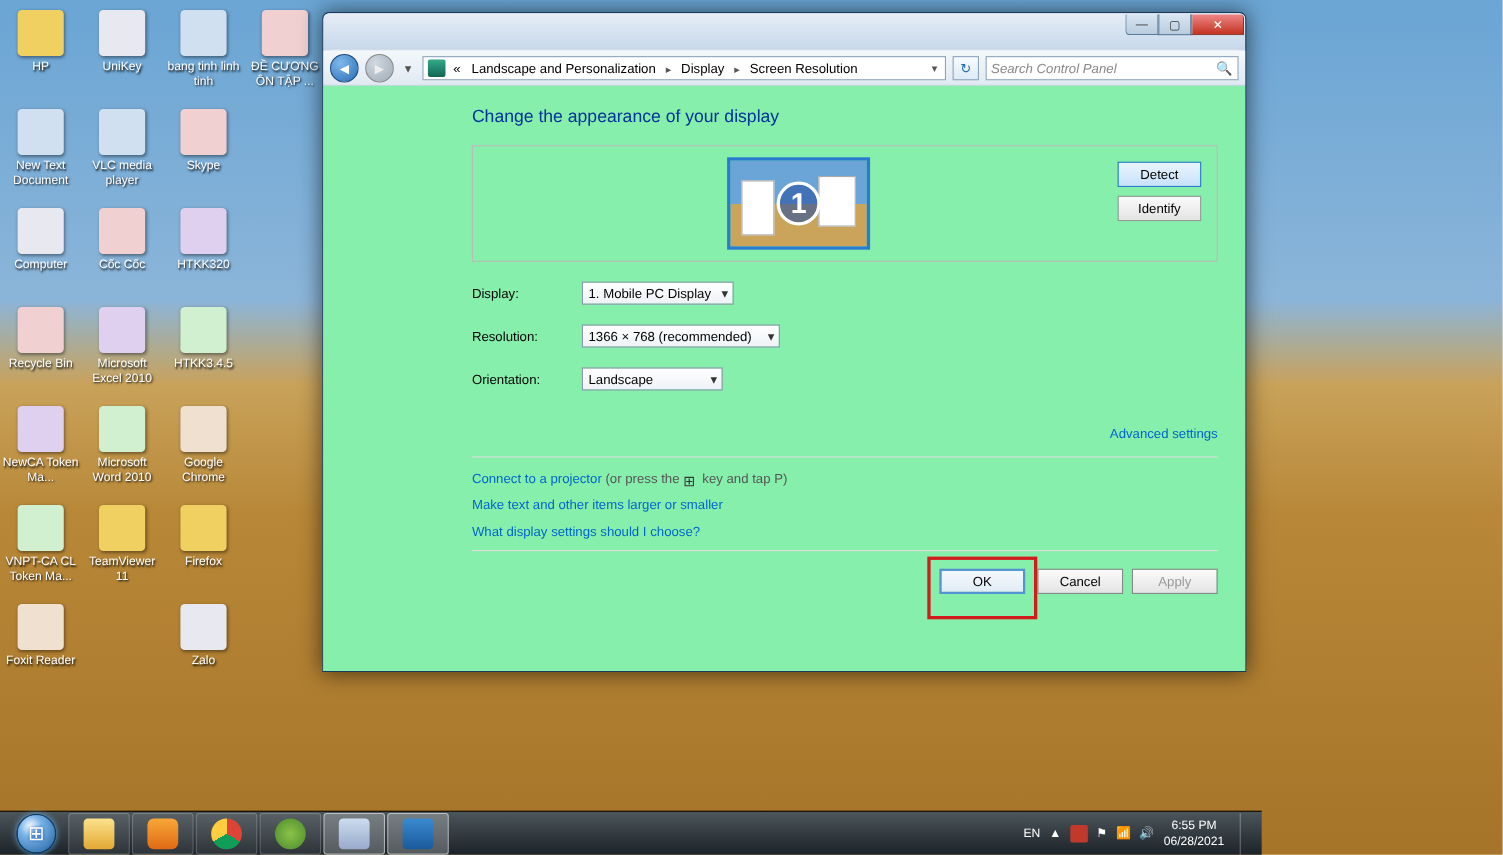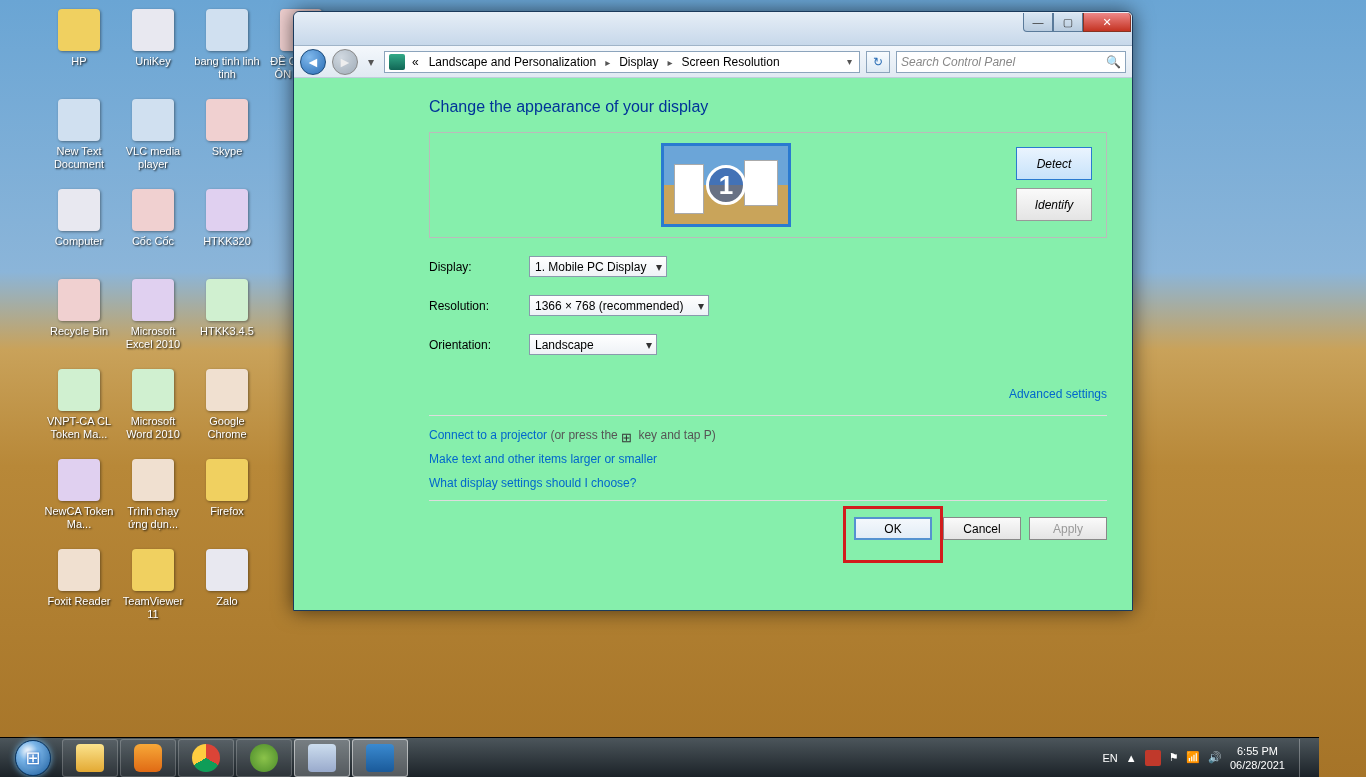--- a/index.html
+++ b/index.html
@@ -9,21 +9,21 @@
   width: 1366px;
   height: 777px;
   overflow: hidden;
   background: linear-gradient(to bottom, #6aa5d4 0%, #8bb5d9 35%, #c9a25a 45%, #b88838 60%, #a67428 100%);
   position: relative;
 }
 
 
 .desktop { position: absolute; top: 0; left: 0; padding: 5px 0; }
 .dcol { display: flex; flex-direction: column; }
-.drow { display: flex; margin-left: 42px; }
+.drow { display: flex; }
 .dicon {
   width: 74px; height: 90px;
   display: flex; flex-direction: column; align-items: center;
   text-align: center; cursor: pointer;
   padding-top: 4px;
 }
 .dicon .ibox { width: 42px; height: 42px; background: #f0d060; border-radius: 4px; display:flex; align-items:center; justify-content:center; font-size: 24px; color:#333; box-shadow: 1px 1px 3px rgba(0,0,0,0.4); }
 .dicon .ilabel { color: #fff; text-shadow: 1px 1px 2px #000; font-size: 11px; line-height: 13px; margin-top: 4px; word-break: break-word; padding: 0 2px; }
 
 
@@ -99,22 +99,22 @@
 .monthumb {
   width:130px; height:84px; border:3px solid #2a7ad0;
   background:linear-gradient(to bottom,#6ba5d8 50%,#c9a45a 50%);
   position:relative; display:flex;align-items:center;justify-content:center;
 }
 .monthumb::before{content:"";position:absolute;left:10px;top:18px;width:28px;height:48px;background:#fff;border:1px solid #aaa;}
 .monthumb::after{content:"";position:absolute;right:10px;top:14px;width:32px;height:44px;background:#fff;border:1px solid #aaa;}
 .monthumb .num{position:relative;width:40px;height:40px;border-radius:50%;border:3px solid #fff;background:rgba(40,80,160,0.6);color:#fff;font-size:26px;display:flex;align-items:center;justify-content:center;font-weight:bold;z-index:2;}
 .monbtns { display:flex; flex-direction:column; gap:8px; padding:4px;}
 .monbtns button{
-  width:76px; height:33px;
-  font-size:12px; cursor:pointer;font-style:italic;
+  width:76px; height:23px;
+  font-size:12px; cursor:pointer;
 }
 .monbtns .detect{border:1px solid #2a7ad0;background:linear-gradient(#eaf4fe,#c7e2fa);}
 .monbtns .ident{border:1px solid #999;background:linear-gradient(#fafafa,#e4e4e4);}
 
 .formrow { display:flex; align-items:center; margin-top:18px;}
 .formrow .flabel{width:100px;}
 .formrow select, .formrow .fakedd{
   height:21px; border:1px solid #8a9aad; background:linear-gradient(#fff,#eef2f6);
   font-size:12px; padding:1px 18px 1px 5px; cursor:pointer;
   position:relative; display:inline-flex; align-items:center;
@@ -135,21 +135,21 @@
 .winkey::before{content:"⊞";font-size:13px;color:#333;}
 
 .btnrow { display:flex; justify-content:flex-end; gap:8px; padding:16px 0 12px; border-top:1px solid #ddd; margin-top:10px;}
 .btnrow button{width:78px;height:23px;font-size:12px;border:1px solid #888;background:linear-gradient(#fafafa,#e4e4e4);cursor:pointer;}
 .btnrow button:disabled{color:#999;cursor:default;}
 .okwrap{border:3px solid #d21c1c; padding:8px 8px 20px; margin:-11px -8px -23px; display:inline-block;}
 .okwrap button{border:2px solid #5592d0;background:linear-gradient(#f4f8fc,#e2ecf6);}
 
 
 .taskbar{
-  position:absolute; bottom:0; left:0; width:1319px; height:40px;
+  position:absolute; bottom:0; left:0; width:1147px; height:40px;
   background:linear-gradient(to bottom,rgba(60,80,100,0.85),rgba(20,30,40,0.95));
   border-top:1px solid #000;
   display:flex; align-items:center; padding:0 6px;
 }
 .startbtn{width:54px;height:38px;display:flex;align-items:center;justify-content:center;cursor:pointer;}
 .startorb{width:36px;height:36px;border-radius:50%;background:radial-gradient(circle at 35% 30%,#fff,#7ab5e8 30%,#1a5a9a);border:1px solid #0a3a6a;box-shadow:0 0 6px rgba(120,200,255,0.8);display:flex;align-items:center;justify-content:center;}
 .startorb::before{content:"⊞";color:#fff;font-size:18px;text-shadow:0 0 3px #04a;}
 .tbtn{width:56px;height:38px;margin-left:2px;border:1px solid rgba(255,255,255,0.2);background:rgba(255,255,255,0.08);display:flex;align-items:center;justify-content:center;cursor:pointer;border-radius:3px;}
 .tbtn.active{background:rgba(255,255,255,0.25);border-color:rgba(255,255,255,0.5);}
 .tbtn .ticon{width:28px;height:28px;border-radius:4px;}
@@ -174,28 +174,28 @@
         </div>
         <div class="dicon">
           <div class="ibox" style="background: rgb(232, 232, 240);"></div>
           <div class="ilabel">Computer</div>
         </div>
         <div class="dicon">
           <div class="ibox" style="background: rgb(240, 208, 208);"></div>
           <div class="ilabel">Recycle Bin</div>
         </div>
         <div class="dicon">
+          <div class="ibox" style="background: rgb(224, 208, 240);"></div>
+          <div class="ilabel">NewCA Token Ma...</div>
+        </div>
+        <div class="dicon">
           <div class="ibox" style="background: rgb(208, 240, 208);"></div>
           <div class="ilabel">VNPT-CA CL Token Ma...</div>
         </div>
         <div class="dicon">
-          <div class="ibox" style="background: rgb(224, 208, 240);"></div>
-          <div class="ilabel">NewCA Token Ma...</div>
-        </div>
-        <div class="dicon">
           <div class="ibox" style="background: rgb(240, 224, 208);"></div>
           <div class="ilabel">Foxit Reader</div>
         </div>
       </div>
       <div class="dcol">
         <div class="dicon">
           <div class="ibox" style="background: rgb(232, 232, 240);"></div>
           <div class="ilabel">UniKey</div>
         </div>
         <div class="dicon">
@@ -206,24 +206,20 @@
           <div class="ibox" style="background: rgb(240, 208, 208);"></div>
           <div class="ilabel">Cốc Cốc</div>
         </div>
         <div class="dicon">
           <div class="ibox" style="background: rgb(224, 208, 240);"></div>
           <div class="ilabel">Microsoft Excel 2010</div>
         </div>
         <div class="dicon">
           <div class="ibox" style="background: rgb(208, 240, 208);"></div>
           <div class="ilabel">Microsoft Word 2010</div>
-        </div>
-        <div class="dicon">
-          <div class="ibox" style="background: rgb(240, 224, 208);"></div>
-          <div class="ilabel">Trình chạy ứng dụn...</div>
         </div>
         <div class="dicon">
           <div class="ibox" style="background: rgb(240, 208, 96);"></div>
           <div class="ilabel">TeamViewer 11</div>
         </div>
       </div>
       <div class="dcol">
         <div class="dicon">
           <div class="ibox" style="background: rgb(208, 224, 240);"></div>
           <div class="ilabel">bang tinh linh tinh</div>

